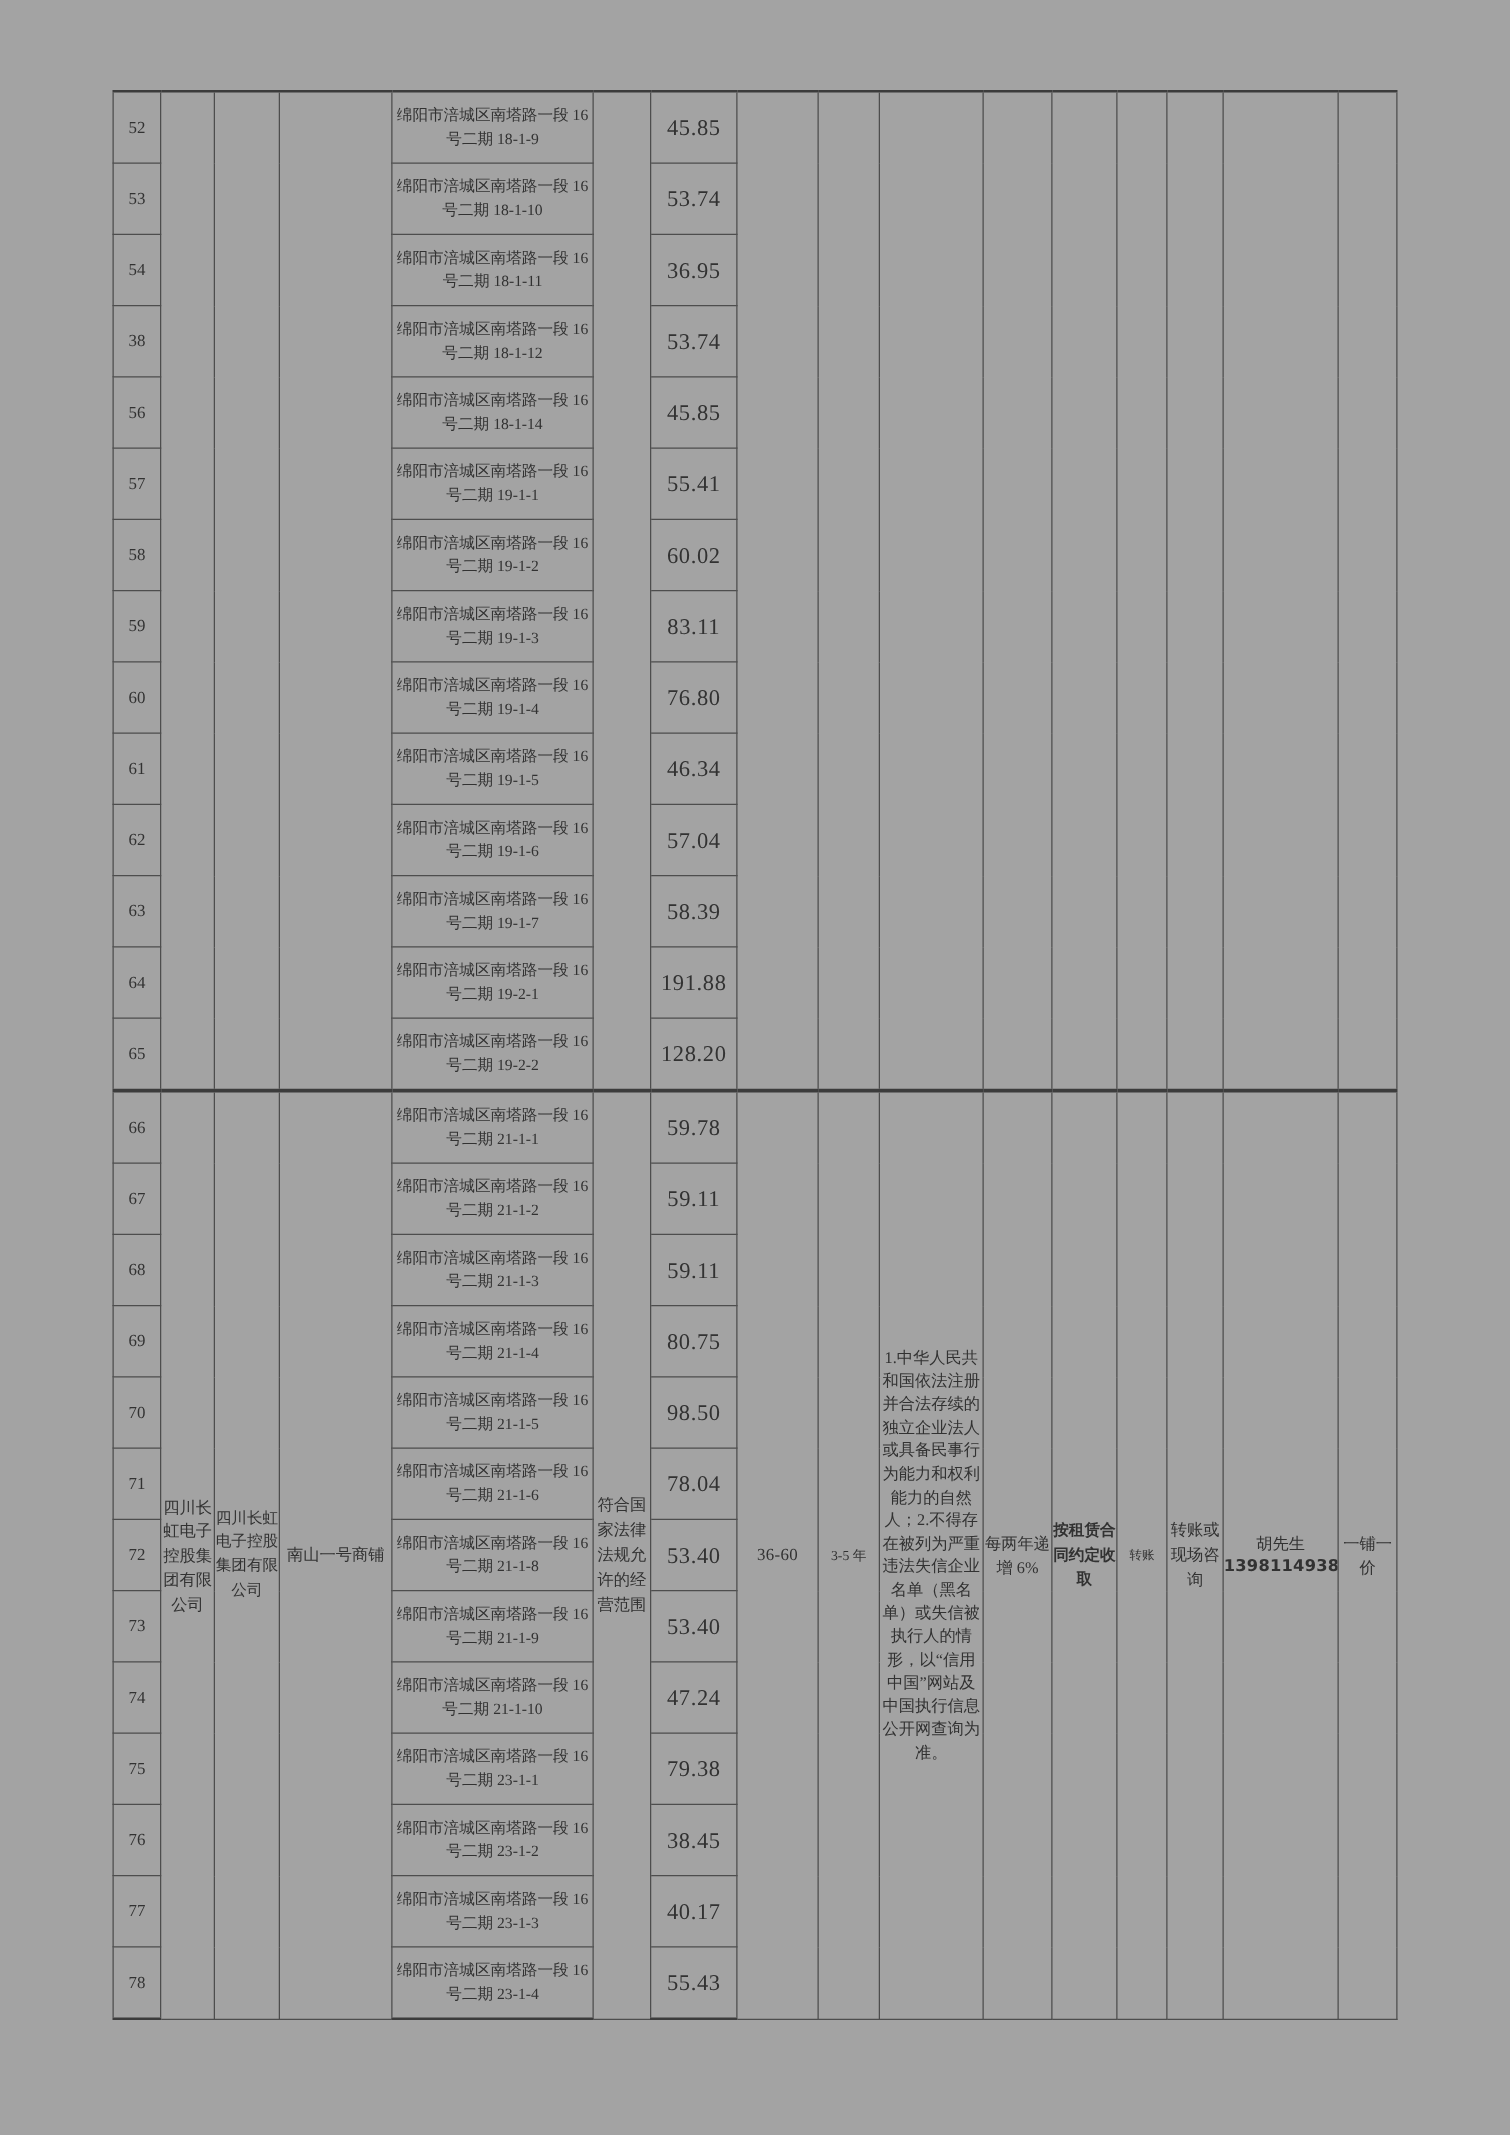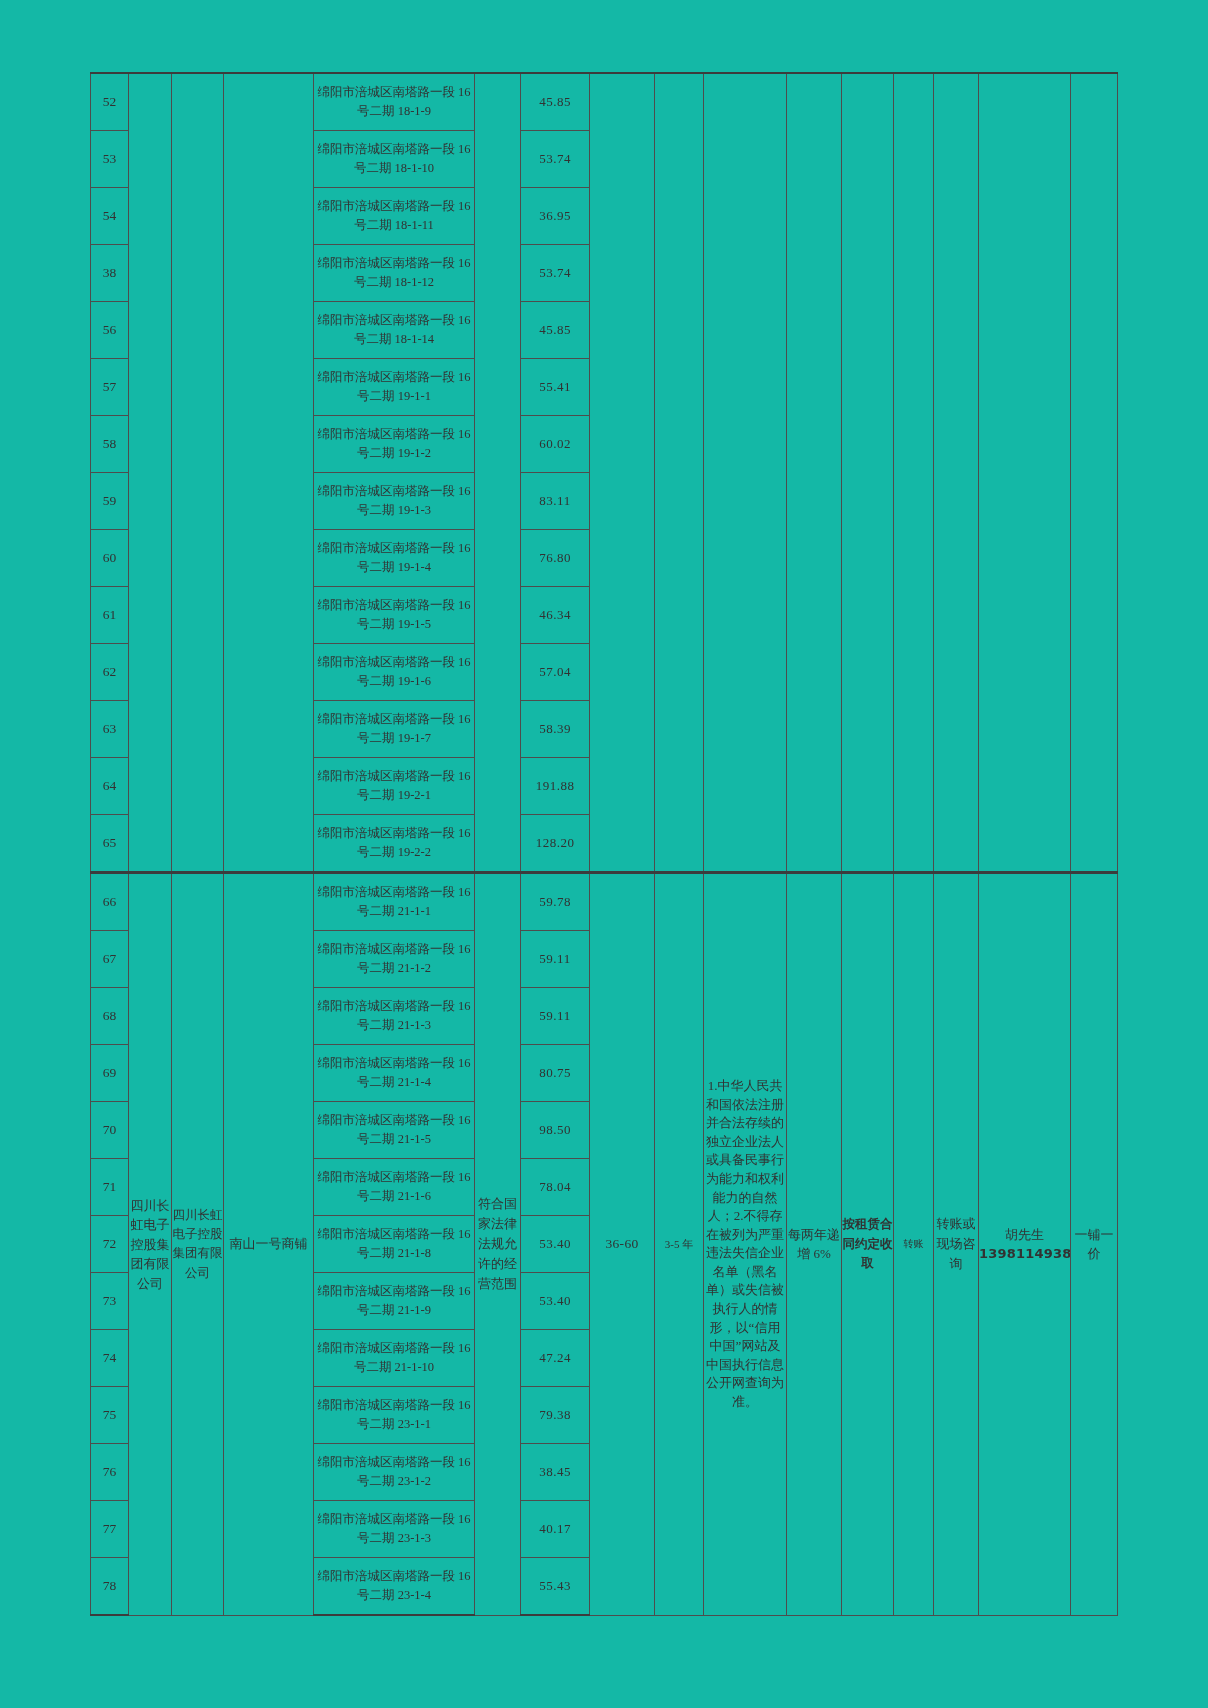--- a/index.html
+++ b/index.html
@@ -1,19 +1,19 @@
 <!DOCTYPE html>
 <html><head>
 <meta charset="utf-8">
 <style>
   html,body{margin:0;padding:0;background:#ffffff;}
   #page{
     position:relative;
     width:1208px;height:1708px;
-    background:#14b8a6;
+    background:#a3a3a3;
     font-family:"Liberation Serif","DejaVu Serif",serif;
     color:#323232;
     overflow:hidden;
   }
   #tablewrap{position:absolute;left:90px;top:72px;}
   table.lease{
     border-collapse:collapse;
     table-layout:fixed;
     width:1027px;
   }
@@ -27,23 +27,23 @@
   
   table.lease tbody.sec0 tr:first-child td{border-top:2px solid #3c3c3c;}
   table.lease tbody.sec1 tr:first-child td{border-top:3px solid #3c3c3c;}
   table.lease tbody.sec1 tr:last-child td{border-bottom:2px solid #3c3c3c;}
 
   td.row-h{height:56px;}
 
   .pre{white-space:pre;}
   .c-no{font-size:13.5px;}
   .c-addr{font-size:12.5px;line-height:1.55;}
-  .c-area{font-size:13px;letter-spacing:0.5px;margin-left:48px;}
+  .c-area{font-size:18px;letter-spacing:0.5px;margin-left:48px;}
   .c-owner{font-size:13px;line-height:1.5;}
-  .c-company{font-size:12.5px;line-height:1.55;}
+  .c-company{font-size:12.5px;line-height:1.55;font-family:Liberation Mono, monospace;}
   .c-project{font-size:13px;margin-left:15px;}
   .c-scope{font-size:13px;line-height:1.55;}
   .c-range{font-size:13.5px;letter-spacing:0.3px;}
   .c-term{font-size:11px;}
   .c-req{font-size:13px;line-height:1.43;}
   .c-increase{font-size:13px;line-height:1.5;}
   .c-deposit{font-size:12.5px;line-height:1.55;font-weight:bold;}
   .c-payment{font-size:10px;}
   .c-consult{font-size:13px;line-height:1.55;}
   .c-contact{font-size:13px;line-height:1.5;}

